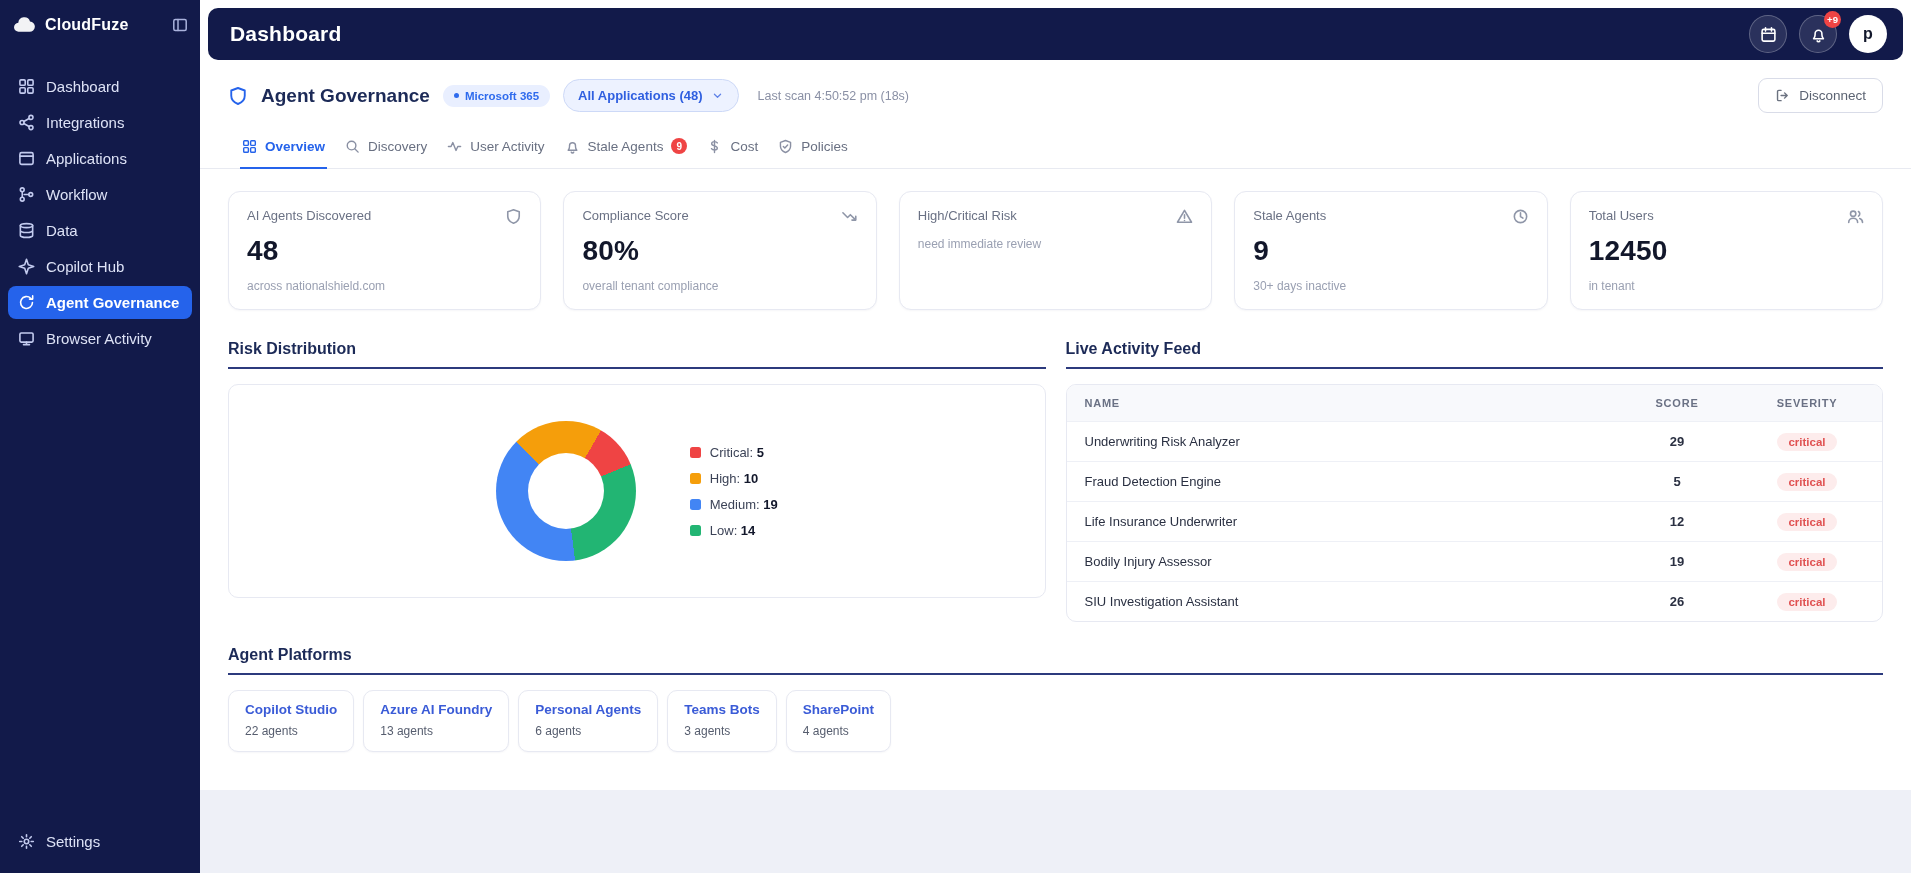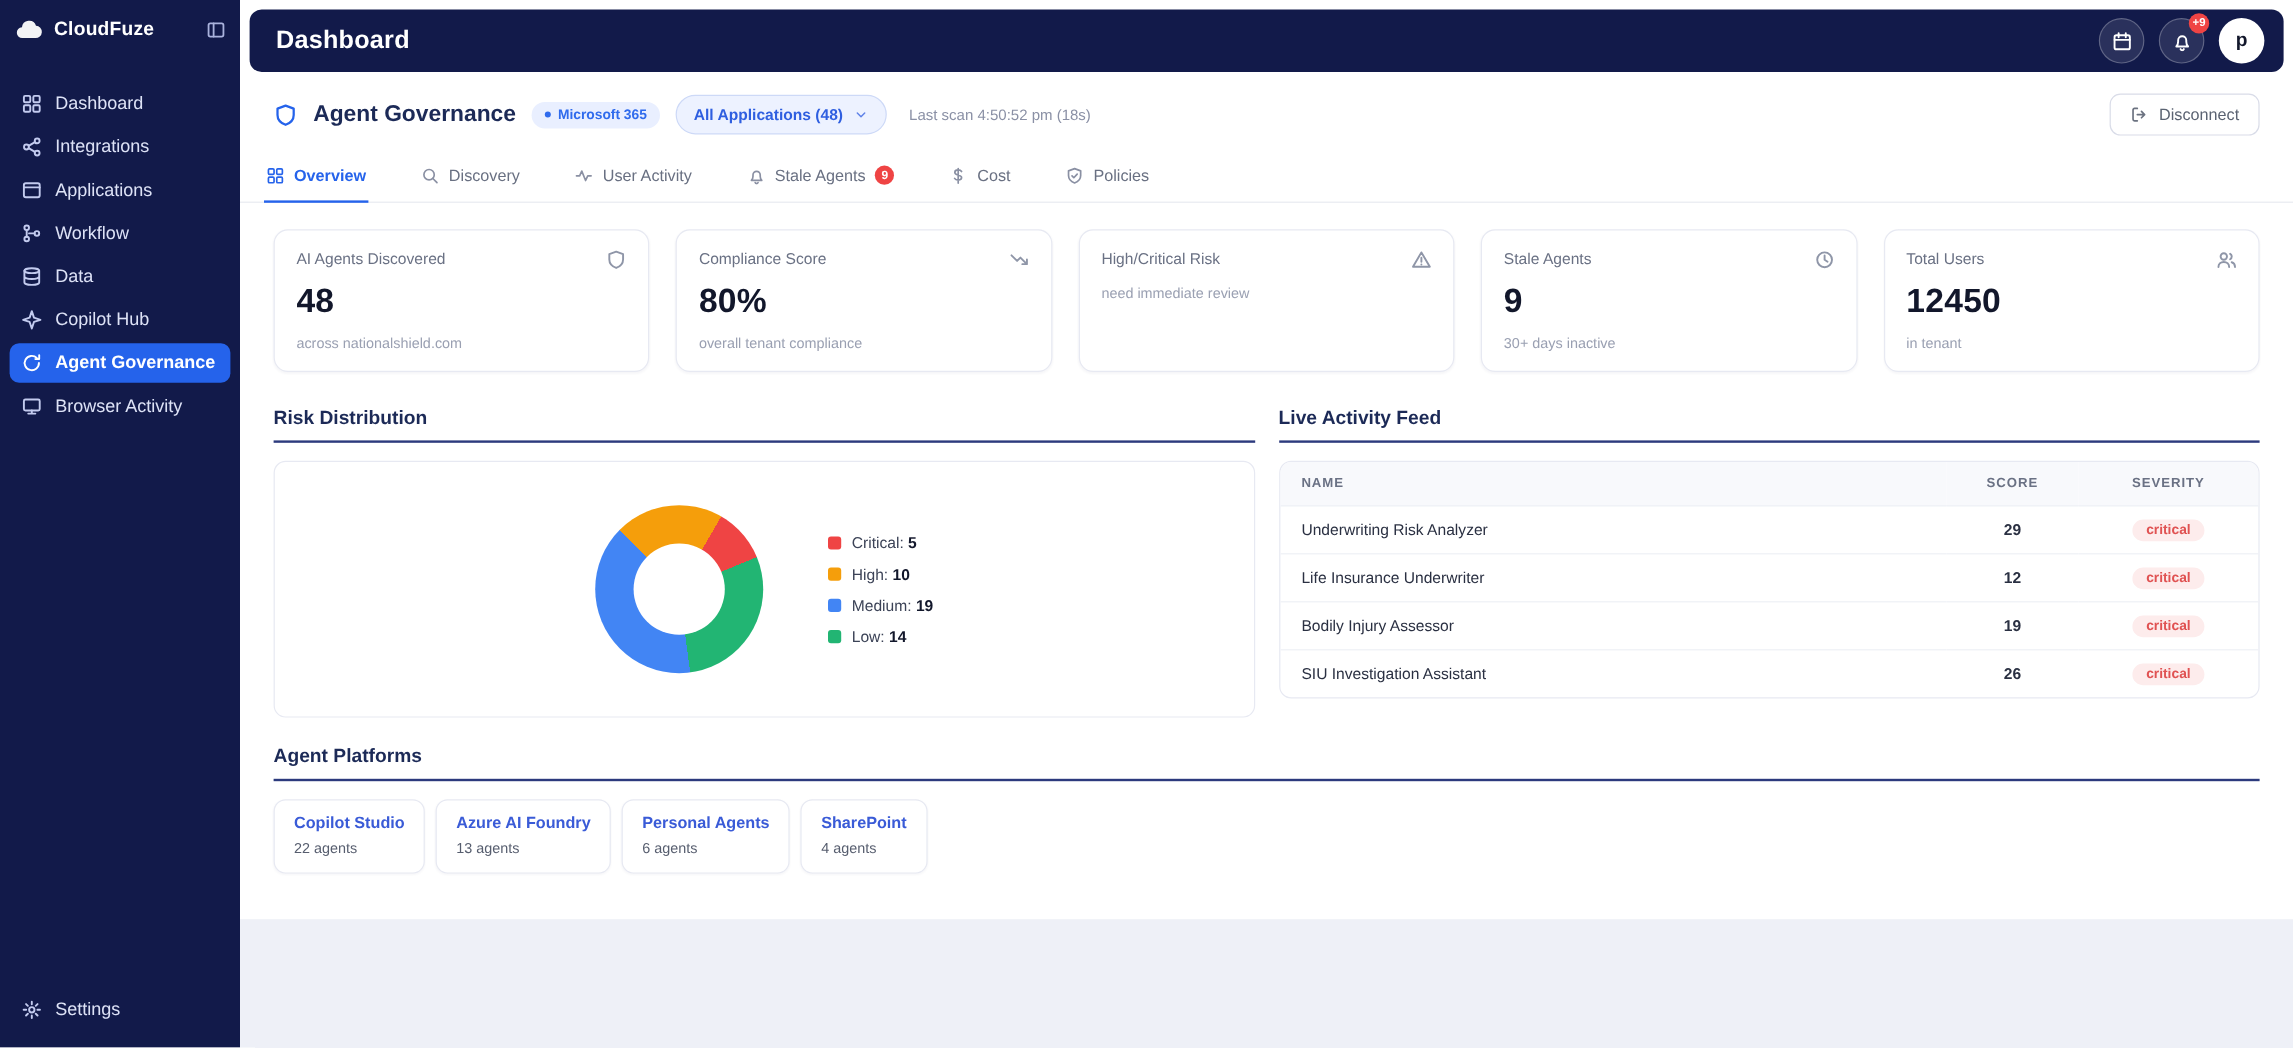--- a/index.html
+++ b/index.html
@@ -67,21 +67,21 @@
     padding:8px 14px;border-radius:999px;display:flex;align-items:center;gap:8px;cursor:pointer}
   .app-filter .icon{display:flex;color:#5f82e8}
   .app-filter .icon svg{width:13px;height:13px}
   .last-scan{color:#8a90a5;font-size:12.5px;margin-left:6px}
   .disconnect{margin-left:auto;display:flex;align-items:center;gap:9px;border:1px solid #d9dce8;background:#fff;
     color:#5b6372;font-size:13.5px;padding:9px 16px;border-radius:9px;cursor:pointer}
   .disconnect .icon{display:flex;color:#6b7280}
   .disconnect .icon svg{width:15px;height:15px}
 
   
-  .tabs{display:flex;gap:42px;padding:0 20px;border-bottom:1px solid #e8eaf1}
+  .tabs{display:flex;gap:16px;padding:0 40px;border-bottom:1px solid #e8eaf1}
   .tab{display:flex;align-items:center;gap:8px;font-size:13.5px;color:#697082;padding:13px 2px 13px;
     border-bottom:2px solid transparent;margin-bottom:-1px;cursor:pointer}
   .tab .icon{display:flex;color:#8a90a3}
   .tab .icon svg{width:15px;height:15px}
   .tab.active{color:var(--blue);font-weight:700;border-bottom-color:var(--blue)}
   .tab.active .icon{color:var(--blue)}
   .tab-badge{background:#ef4444;color:#fff;font-size:10px;font-weight:700;width:16px;height:16px;border-radius:50%;
     display:flex;align-items:center;justify-content:center}
 
   
@@ -450,20 +450,25 @@
                     <th class="c sev-col">SEVERITY</th>
                   </tr>
                 </thead>
               <tbody id="feed-body">
                   <tr>
                     <td>Underwriting Risk Analyzer</td>
                     <td class="c score">29</td>
                     <td class="c"><span class="sev">critical</span></td>
                   </tr>
                   <tr>
+                    <td>Fraud Detection Engine</td>
+                    <td class="c score">5</td>
+                    <td class="c"><span class="sev">critical</span></td>
+                  </tr>
+                  <tr>
                     <td>Life Insurance Underwriter</td>
                     <td class="c score">12</td>
                     <td class="c"><span class="sev">critical</span></td>
                   </tr>
                   <tr>
                     <td>Bodily Injury Assessor</td>
                     <td class="c score">19</td>
                     <td class="c"><span class="sev">critical</span></td>
                   </tr>
                   <tr>
@@ -486,20 +491,24 @@
             </div>
             <div class="plat-card">
               <div class="plat-name">Azure AI Foundry</div>
               <div class="plat-count">13 agents</div>
             </div>
             <div class="plat-card">
               <div class="plat-name">Personal Agents</div>
               <div class="plat-count">6 agents</div>
             </div>
             <div class="plat-card">
+              <div class="plat-name">Teams Bots</div>
+              <div class="plat-count">3 agents</div>
+            </div>
+            <div class="plat-card">
               <div class="plat-name">SharePoint</div>
               <div class="plat-count">4 agents</div>
             </div>
           </div>
       </section>
 
     </div>
   </div>
 </div>
 

